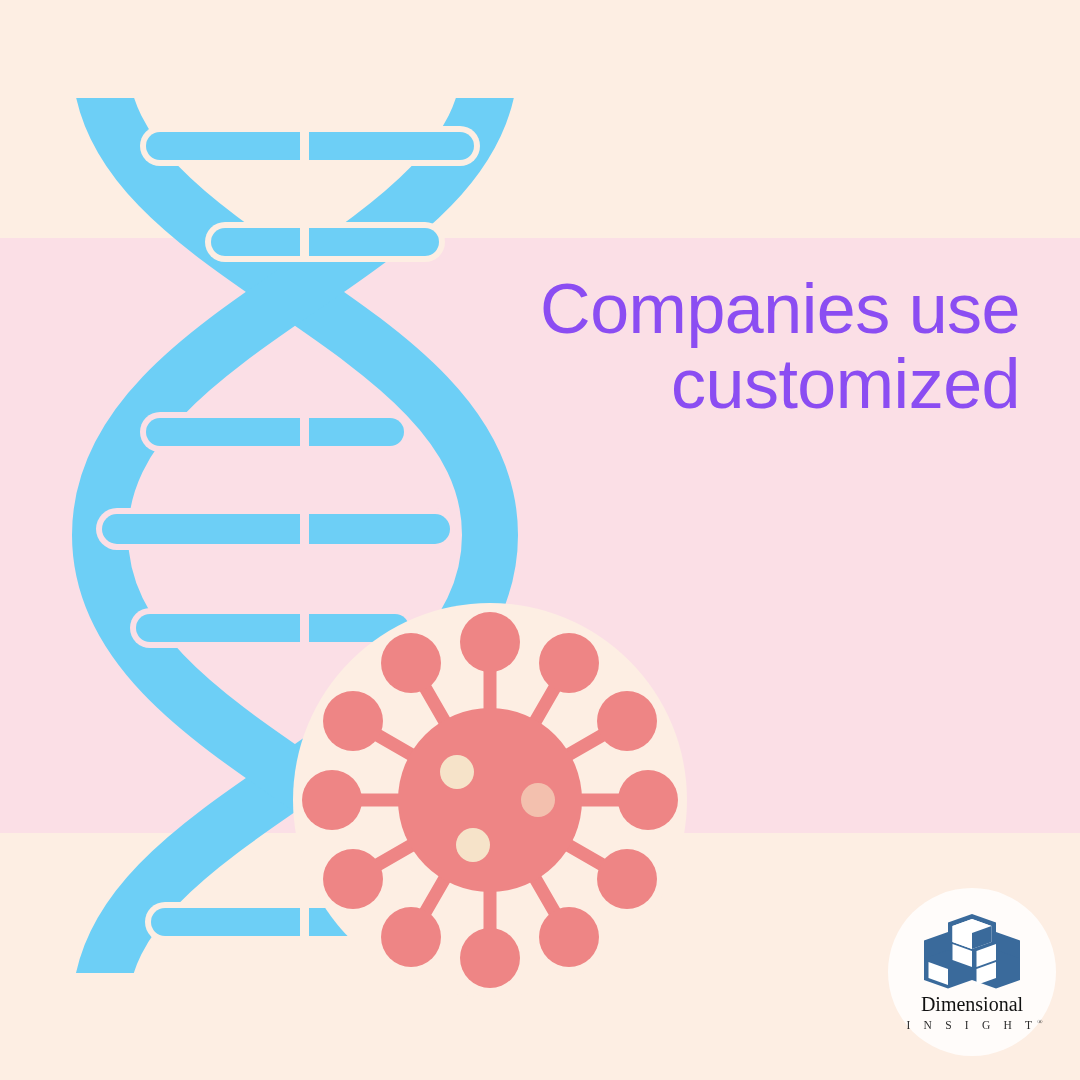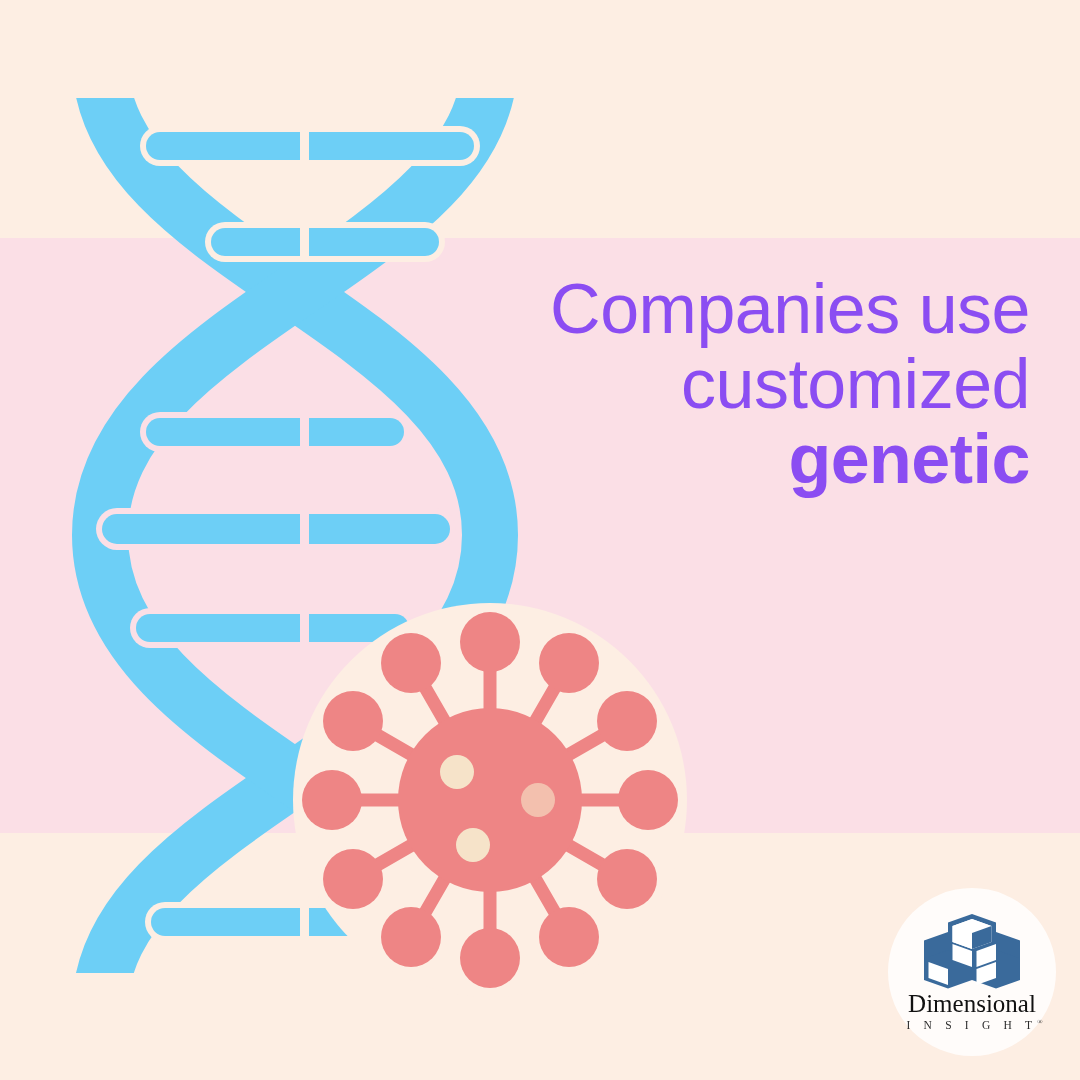--- a/index.html
+++ b/index.html
@@ -41,21 +41,21 @@
     position: absolute;
     left: 290px;
     top: 600px;
     width: 400px;
     height: 400px;
   }
 
   
   #headline {
     position: absolute;
-    right: 50px;
+    right: 60px;
     top: 272px;
     width: 560px;
     text-align: right;
     color: #8B4DF2;
     font-size: 70px;
     line-height: 75px;
     letter-spacing: -0.5px;
     font-weight: 400;
   }
   #headline .em { font-weight: 700; }
@@ -76,21 +76,21 @@
     justify-content: center;
   }
   #logo-mark { width: 98px; height: 76px; display: block; }
   #logo-wordmark {
     margin-top: 4px;
     text-align: center;
     color: #1d1d1d;
   }
   #logo-name {
     font-family: "Liberation Serif", serif;
-    font-size: 25px;
+    font-size: 20px;
     line-height: 22px;
     letter-spacing: 0px;
     color: #111111;
     display: block;
   }
   #logo-sub {
     font-family: "Liberation Serif", serif;
     font-size: 11.5px;
     line-height: 14px;
     letter-spacing: 5.2px;
@@ -204,21 +204,20 @@
     </g>
     <circle cx="200" cy="200" r="92" fill="#EE8585"></circle>
     <circle cx="167" cy="172" r="17" fill="#F6E3C9"></circle>
     <circle cx="248" cy="200" r="17" fill="#F3C0AE"></circle>
     <circle cx="183" cy="245" r="17" fill="#F6E3C9"></circle>
   </svg>
 
   <div id="headline">
     <span class="ln">Companies use</span>
     <span class="ln">customized</span>
-    <span class="ln em">genetic</span>
   </div>
 
   <div id="logo-badge">
     <svg id="logo-mark" viewBox="0 0 196 152">
       <g fill="#3A6A9B">
 
         <polygon points="98,2 146,19 146,62 98,79 50,62 50,19"></polygon>
 
         <polygon points="50,38 98,55 98,98 50,115 2,98 2,55"></polygon>
 

